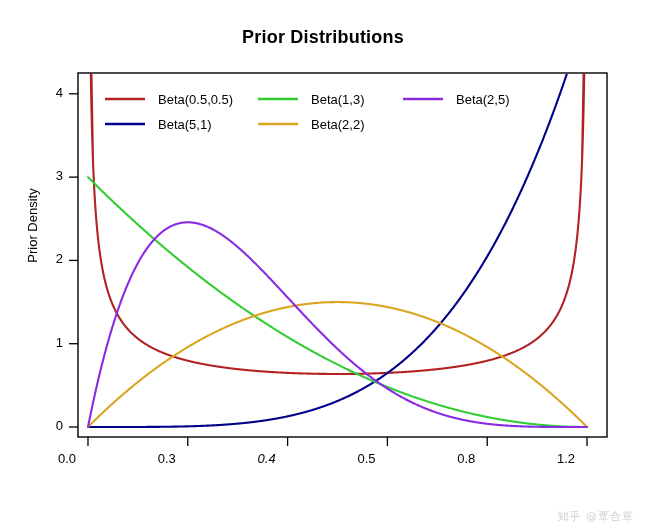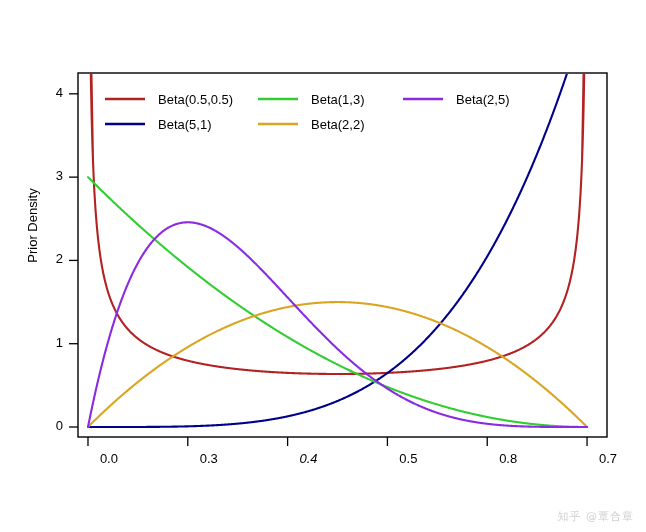--- a/index.html
+++ b/index.html
@@ -41,21 +41,21 @@
     color: #000000;
     transform: rotate(-90deg);
     transform-origin: center center;
   }
   .tick-label {
     position: absolute;
     font-size: 13px;
     color: #000000;
     white-space: nowrap;
   }
-  .xtick-label { text-align: right; }
+  .xtick-label { text-align: left; }
   .ytick-label { text-align: right; }
   .watermark {
     position: absolute;
     right: 12px;
     bottom: 8px;
     font-size: 11px;
     color: #cfcfcf;
     font-family: "DejaVu Sans", sans-serif;
     letter-spacing: 1px;
     user-select: none;
@@ -65,20 +65,21 @@
     font-size: 13px;
     fill: #000000;
     font-family: "Liberation Sans", sans-serif;
   }
 </style>
 </head>
 <body>
 
 <div id="figure">
 
+  <div class="chart-title">Prior Distributions</div>
 
   <div class="ylabel">Prior Density</div>
 
   <svg id="plot" width="646" height="532">
       <defs>
         <clipPath id="plotclip">
           <rect x="79" y="74" width="527" height="362"></rect>
         </clipPath>
       </defs>
     <g id="axis-layer">
@@ -117,21 +118,21 @@
         <text x="311" y="129" class="legend-label">Beta(2,2)</text>
       </g>
   </svg>
 
   <div id="tick-layer">
       <div class="tick-label xtick-label" style="left: 57.9811px; top: 451px; width: 60px;">0.0</div>
       <div class="tick-label xtick-label" style="left: 157.792px; top: 451px; width: 60px;">0.3</div>
       <div class="tick-label xtick-label" style="left: 257.604px; top: 451px; width: 60px; font-style: italic;">0.4</div>
       <div class="tick-label xtick-label" style="left: 357.415px; top: 451px; width: 60px;">0.5</div>
       <div class="tick-label xtick-label" style="left: 457.226px; top: 451px; width: 60px;">0.8</div>
-      <div class="tick-label xtick-label" style="left: 557.038px; top: 451px; width: 60px;">0.7</div>
+      <div class="tick-label xtick-label" style="left: 557.038px; top: 451px; width: 60px;">1.2</div>
       <div class="tick-label ytick-label" style="left: 5px; top: 418.005px; width: 58px;">0</div>
       <div class="tick-label ytick-label" style="left: 5px; top: 334.709px; width: 58px;">1</div>
       <div class="tick-label ytick-label" style="left: 5px; top: 251.414px; width: 58px;">2</div>
       <div class="tick-label ytick-label" style="left: 5px; top: 168.119px; width: 58px;">3</div>
       <div class="tick-label ytick-label" style="left: 5px; top: 84.8238px; width: 58px;">4</div>
     </div>
 
   <div class="watermark">知乎 @覃合章</div>
 </div>
 

